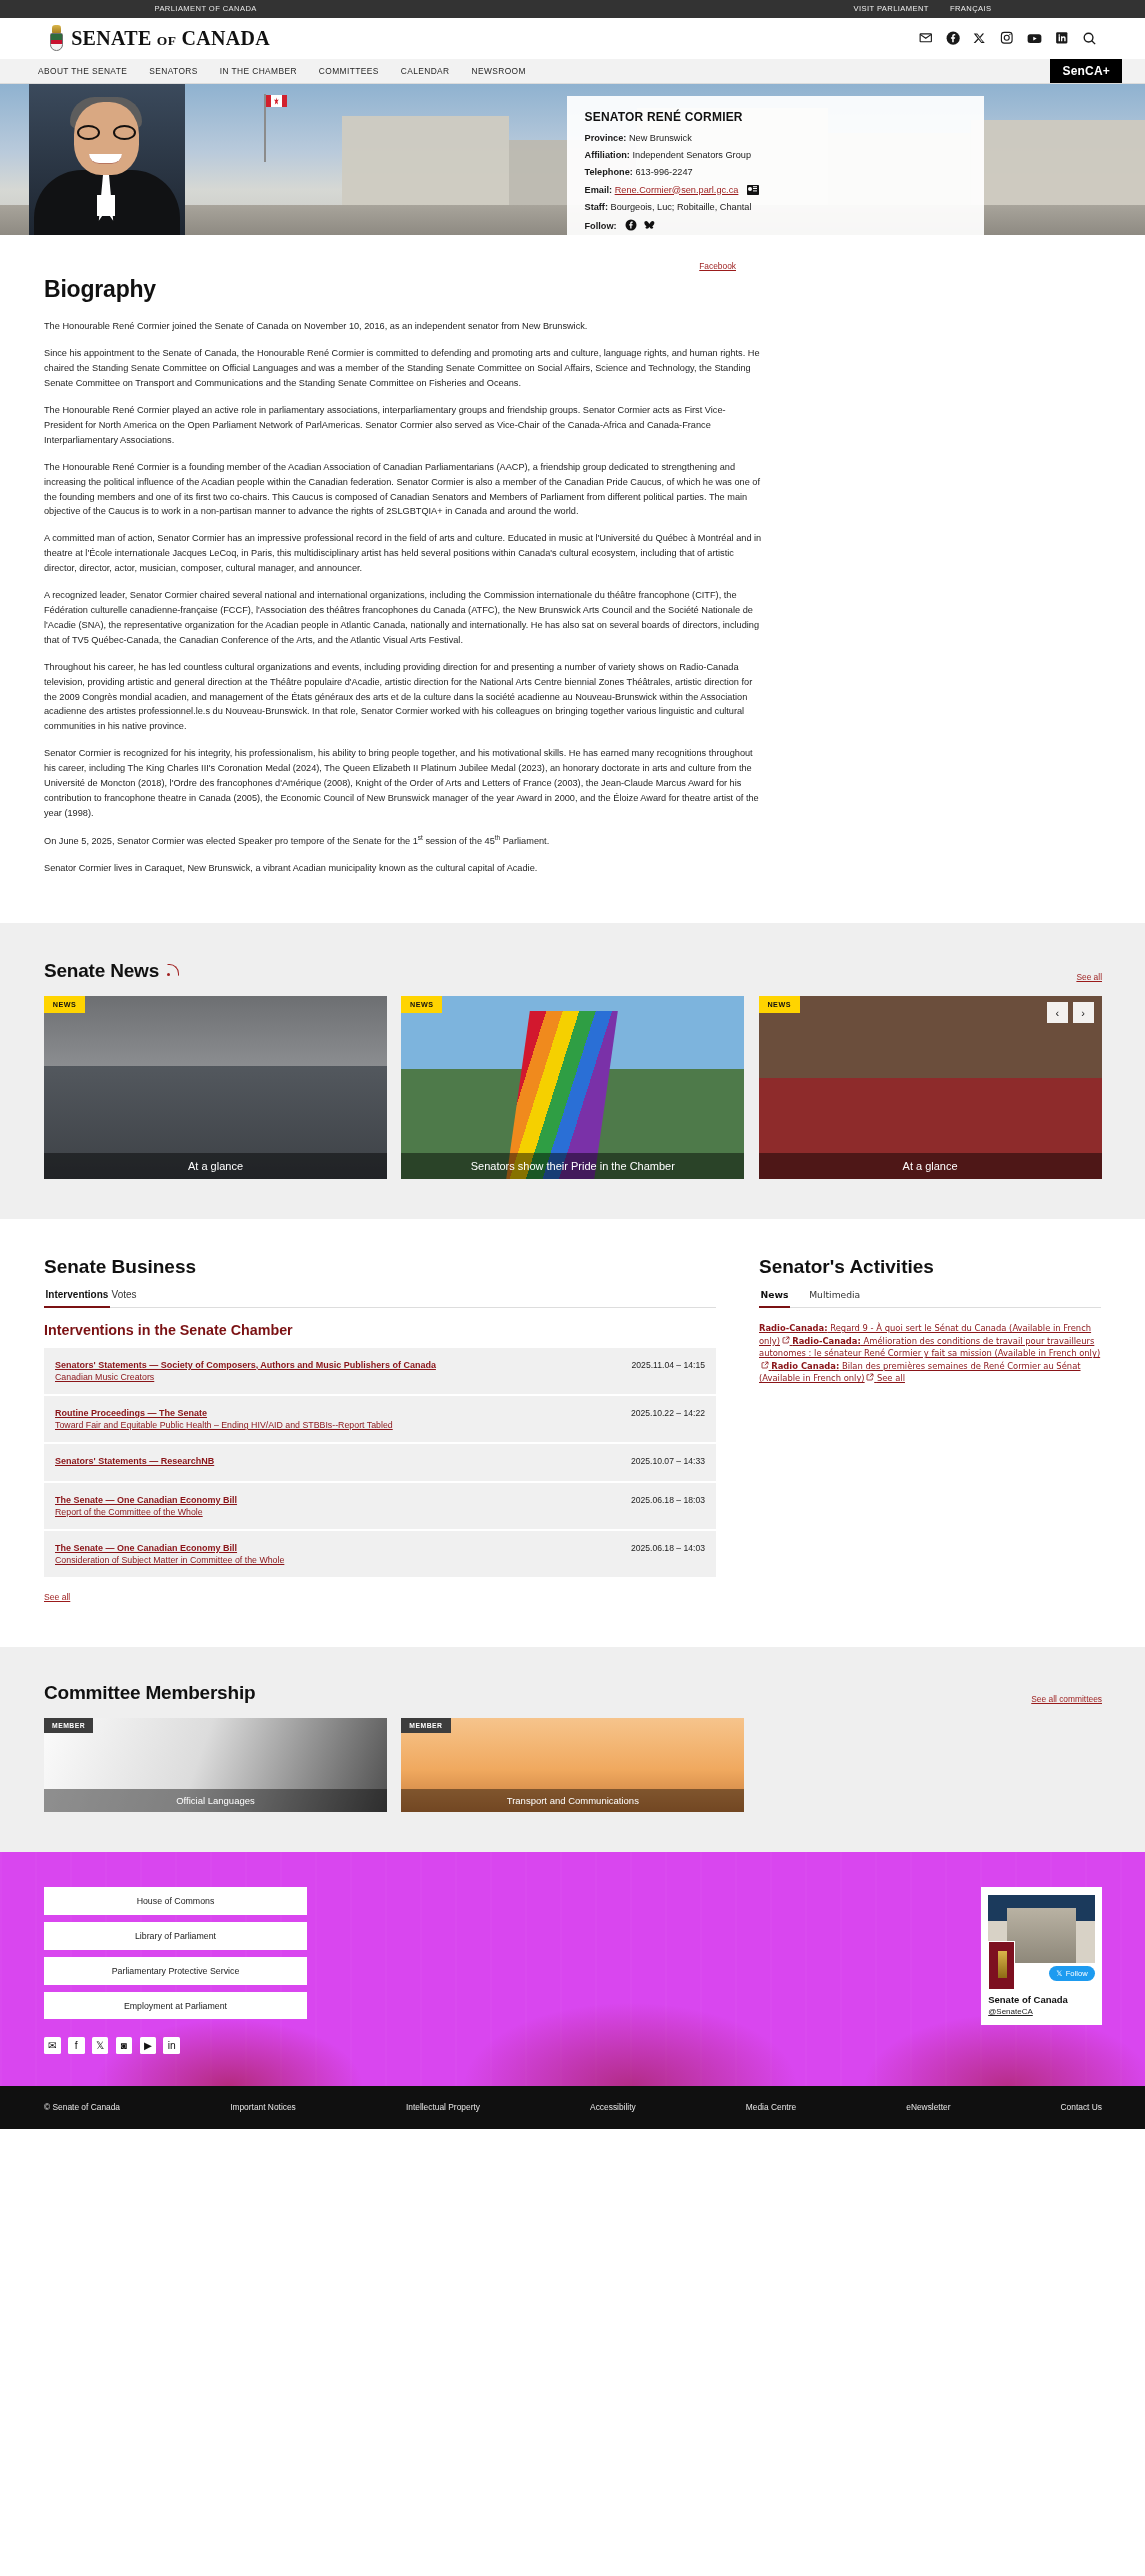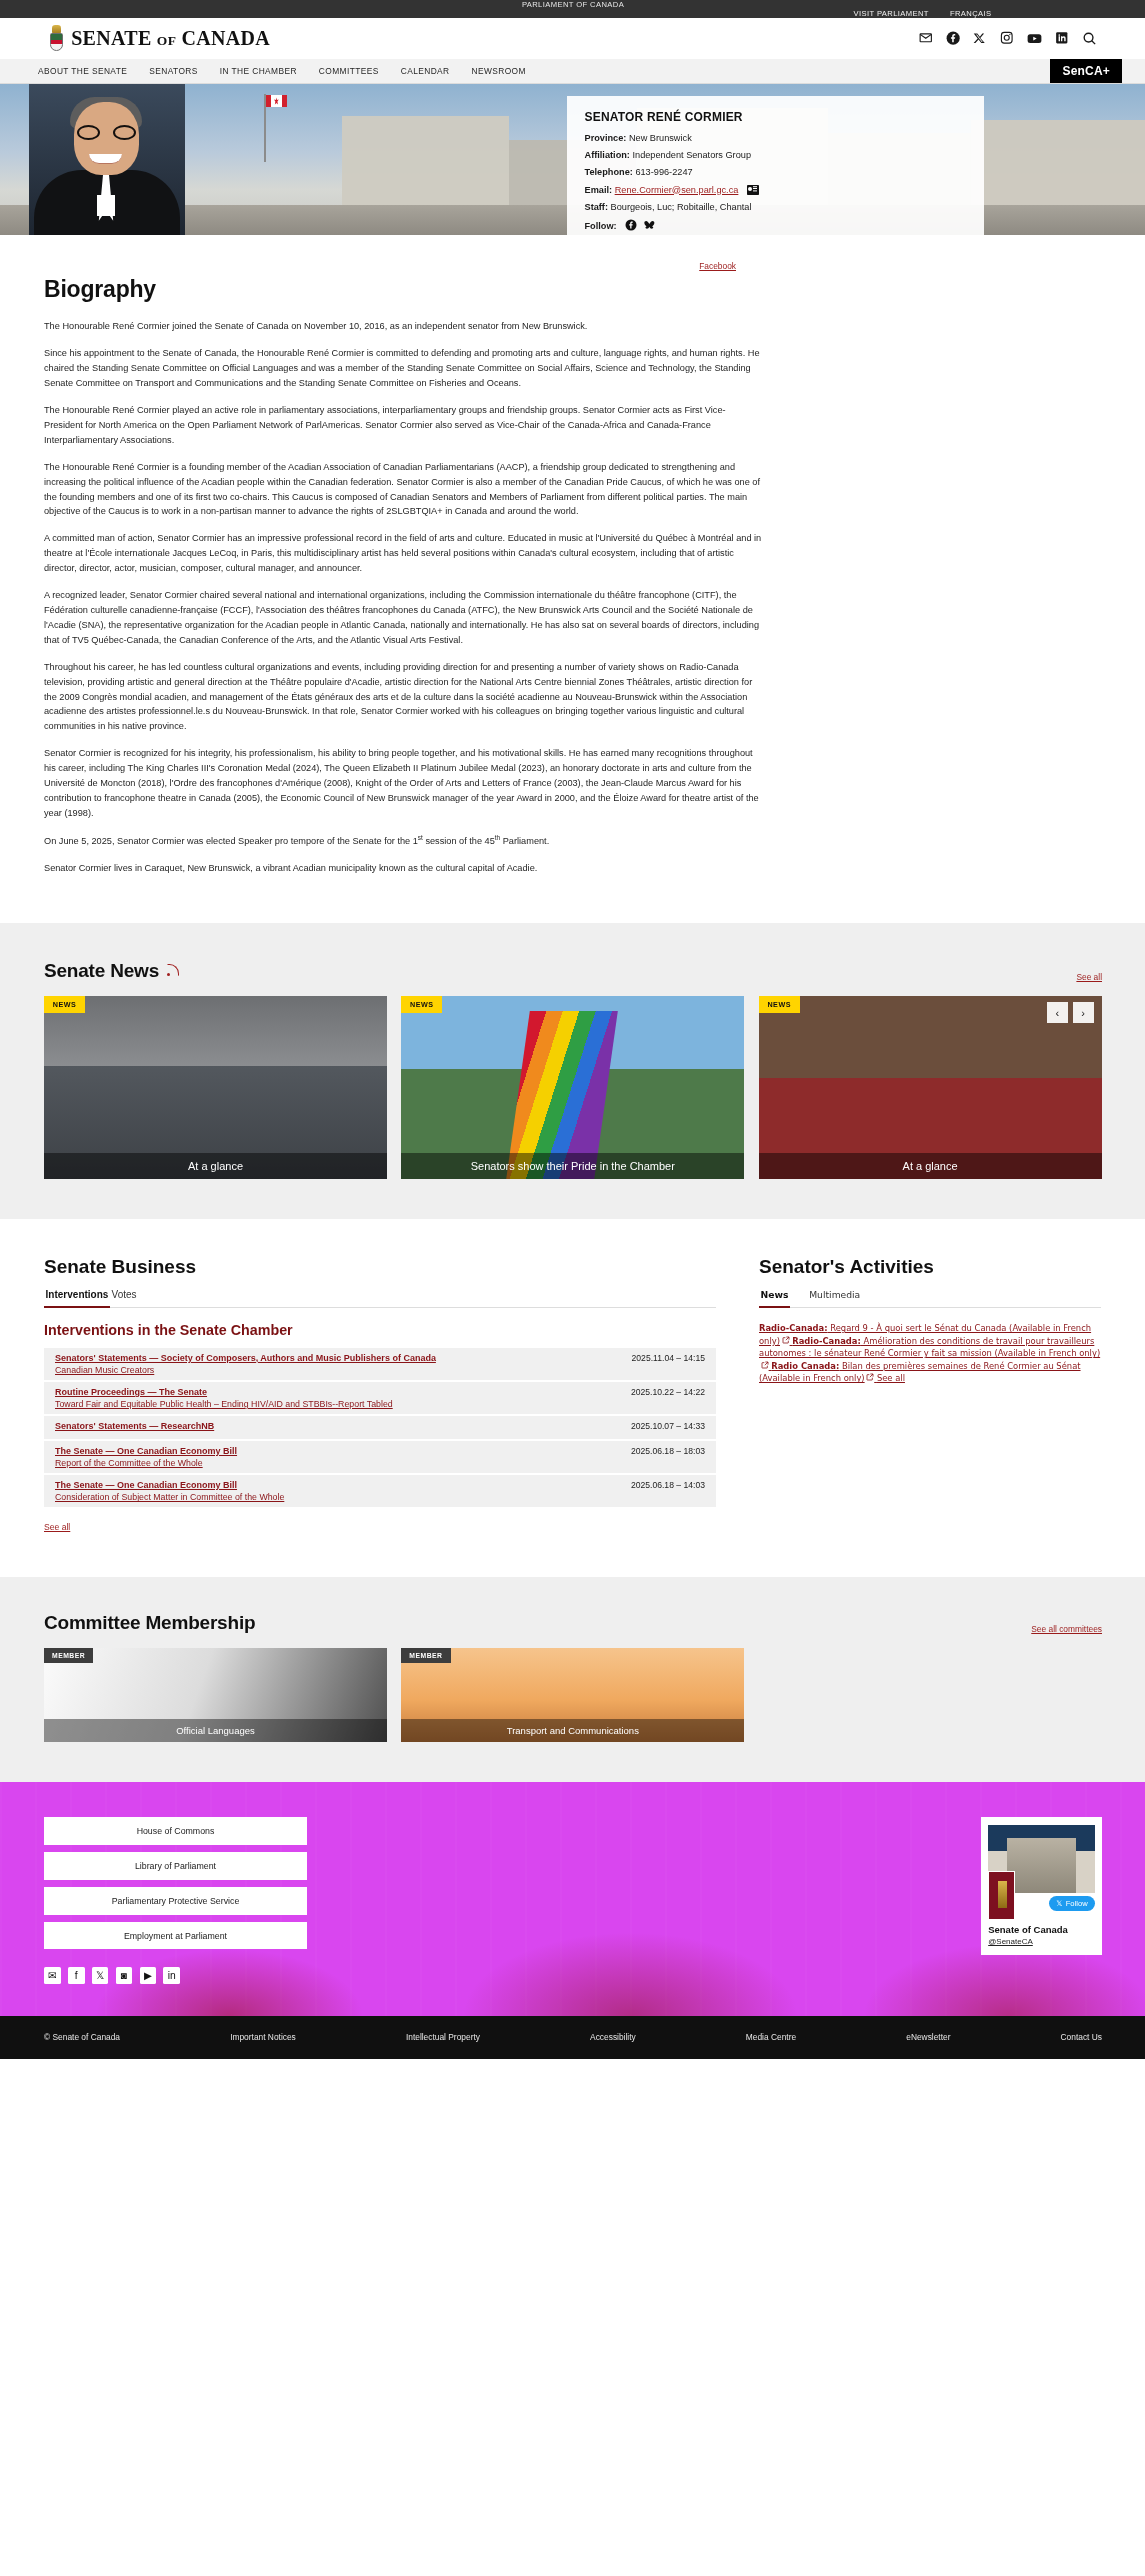--- a/index.html
+++ b/index.html
@@ -21,21 +21,20 @@
   .topbar {
     background: #333333;
     height: 17.5px;
     display: flex;
     align-items: center;
     color: #ffffff;
   }
   .topbar .tb-inner {
     width: 935px; margin: 0 auto; display: flex; align-items: center;
     padding: 0 49px 0 49px;
-    flex-direction: column;
   }
   .topbar .tb-brand {
     font-size: 7.6px; letter-spacing: 0.4px; font-weight: 400;
     color: #e8e8e8;
   }
   .topbar .tb-right { margin-left: auto; display: flex; gap: 21px; }
   .topbar .tb-right a { font-size: 7.6px; letter-spacing: 0.4px; color: #f0f0f0; }
 
   
   .masthead {
@@ -274,21 +273,21 @@
   .tab {
     font-size: 10px; padding: 0 1.6px 5.6px; color: #333; cursor: pointer;
     border-bottom: 2.4px solid transparent; margin-bottom: -0.8px;
   }
   .tab.active { font-weight: 700; color: #111; border-bottom-color: #7b1113; }
   h3.sub-h {
     font-size: 14.3px; font-weight: 700; color: #7b1113; margin: 4.8px 0 9.5px;
   }
   .iv-table { border-collapse: collapse; width: 100%; }
   .iv-table tr { background: #f0f0f0; border-bottom: 2.4px solid #ffffff; }
-  .iv-table td { padding: 5px 11px; vertical-align: top; }
+  .iv-table td { padding: 12px 11px; vertical-align: top; }
   .iv-table td.date {
     text-align: right; white-space: nowrap; font-size: 8.6px; color: #222; width: 119px;
   }
   .iv-title {
     font-size: 9px; font-weight: 700; color: #8a1418; text-decoration: underline;
     display: block; margin-bottom: 2.4px;
   }
   .iv-sub { font-size: 8.8px; color: #8a1418; text-decoration: underline; display: block; }
   .see-all-left { display: inline-block; margin-top: 12.7px; font-size: 8.6px; color: #9b1b1b; text-decoration: underline; }
 

